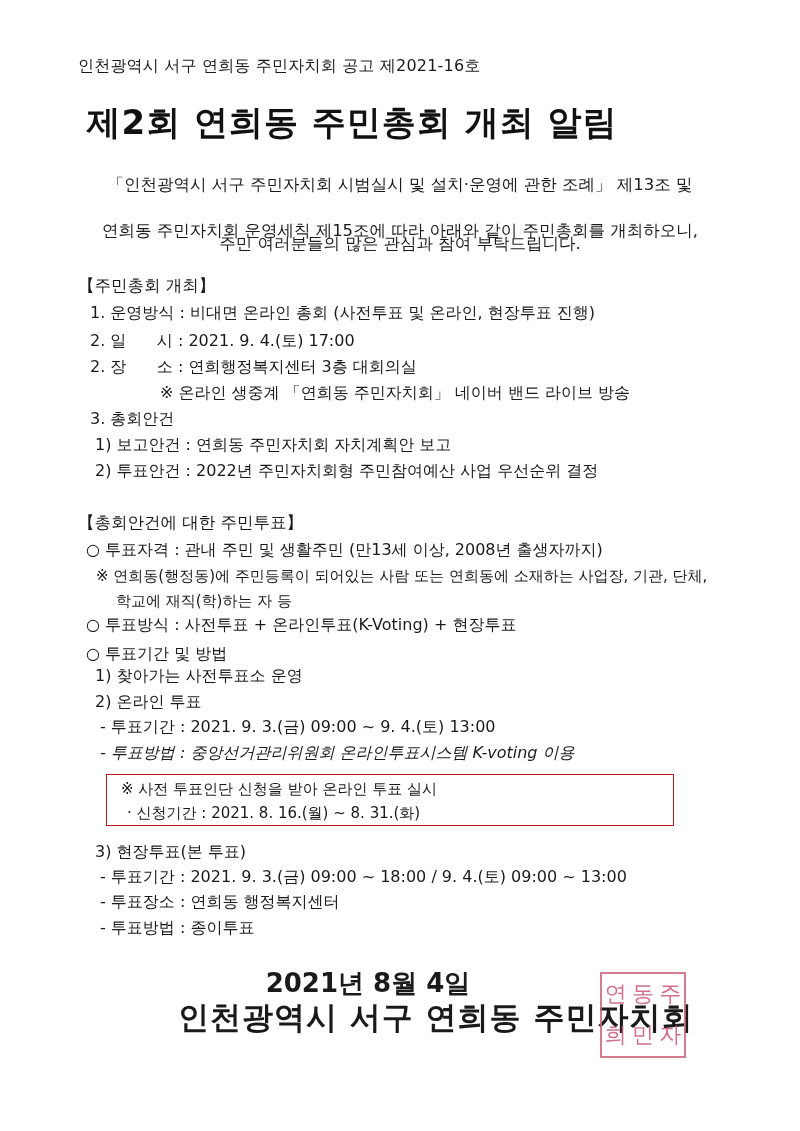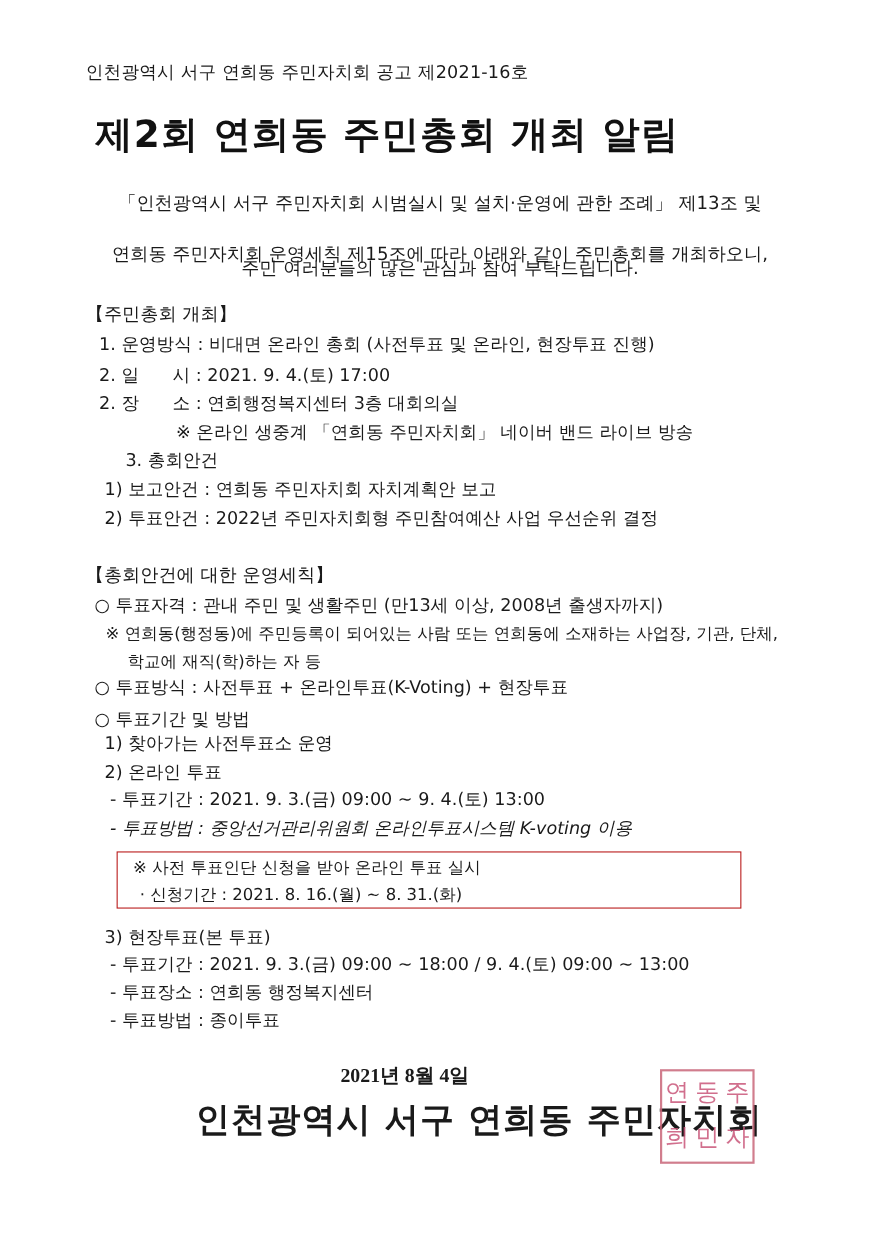--- a/index.html
+++ b/index.html
@@ -9,21 +9,21 @@
       color: #1a1a1a;
     }
     .abs { position: absolute; white-space: nowrap; }
     .notice-no { left: 78px; top: 56px; font-size: 16px; letter-spacing: 0.2px; }
     .title { left: 0; width: 704px; top: 100px; text-align: center; font-size: 34px; font-weight: bold; letter-spacing: 1px; color: #111; }
     .intro { left: 0; width: 800px; text-align: center; font-size: 16.5px; }
     .line { font-size: 16px; }
     .sec-head { font-size: 16.5px; }
     .box { position: absolute; left: 106px; top: 774px; width: 568px; height: 52px; border: 1px solid #b91c1c; box-sizing: border-box; }
     .box .line { position: absolute; font-size: 15px; }
-    .date { left: 0; width: 736px; top: 966px; text-align: center; font-size: 18px; font-weight: bold; font-family: Liberation Serif, serif; }
+    .date { left: 0; width: 736px; top: 966px; text-align: center; font-size: 26px; font-weight: bold; }
     .org { left: 178px; top: 997px; font-size: 31px; font-weight: bold; letter-spacing: 1px; }
     .seal {
       position: absolute; left: 600px; top: 972px; width: 86px; height: 86px;
       border: 2px solid #c9677a; box-sizing: border-box;
       display: grid; grid-template-columns: 1fr 1fr 1fr; grid-template-rows: 1fr 1fr;
       color: #c9577a; font-size: 22px; text-align: center; line-height: 40px;
       opacity: 0.85;
     }
     .seal span { font-family: "DejaVu Serif", serif; }
   </style>
@@ -35,25 +35,25 @@
 
 <div class="abs intro" style="top:174px;">「인천광역시 서구 주민자치회 시범실시 및 설치·운영에 관한 조례」 제13조 및</div>
 <div class="abs intro" style="top:220px;">연희동 주민자치회 운영세칙 제15조에 따라 아래와 같이 주민총회를 개최하오니,</div>
 <div class="abs intro" style="top:233px;">주민 여러분들의 많은 관심과 참여 부탁드립니다.</div>
 
 <div class="abs sec-head" style="left:78px; top:275px;">【주민총회 개최】</div>
 <div class="abs line" style="left:90px; top:303px;">1. 운영방식 : 비대면 온라인 총회 (사전투표 및 온라인, 현장투표 진행)</div>
 <div class="abs line" style="left:90px; top:331px; white-space:pre;">2. 일      시 : 2021. 9. 4.(토) 17:00</div>
 <div class="abs line" style="left:90px; top:357px; white-space:pre;">2. 장      소 : 연희행정복지센터 3층 대회의실</div>
 <div class="abs line" style="left:160px; top:383px;">※ 온라인 생중계 「연희동 주민자치회」 네이버 밴드 라이브 방송</div>
-<div class="abs line" style="left:90px; top:409px;margin-left:24px;">3. 총회안건</div>
+<div class="abs line" style="left:90px; top:409px;">3. 총회안건</div>
 <div class="abs line" style="left:95px; top:435px;">1) 보고안건 : 연희동 주민자치회 자치계획안 보고</div>
 <div class="abs line" style="left:95px; top:461px;">2) 투표안건 : 2022년 주민자치회형 주민참여예산 사업 우선순위 결정</div>
 
-<div class="abs sec-head" style="left:78px; top:512px;">【총회안건에 대한 운영세칙】</div>
+<div class="abs sec-head" style="left:78px; top:512px;">【총회안건에 대한 주민투표】</div>
 <div class="abs line" style="left:86px; top:540px;">○ 투표자격 : 관내 주민 및 생활주민 (만13세 이상, 2008년 출생자까지)</div>
 <div class="abs line" style="left:96px; top:567px; font-size:15px;">※ 연희동(행정동)에 주민등록이 되어있는 사람 또는 연희동에 소재하는 사업장, 기관, 단체,</div>
 <div class="abs line" style="left:116px; top:592px; font-size:15px;">학교에 재직(학)하는 자 등</div>
 <div class="abs line" style="left:86px; top:615px;">○ 투표방식 : 사전투표 + 온라인투표(K-Voting) + 현장투표</div>
 <div class="abs line" style="left:86px; top:644px;">○ 투표기간 및 방법</div>
 <div class="abs line" style="left:95px; top:666px;">1) 찾아가는 사전투표소 운영</div>
 <div class="abs line" style="left:95px; top:692px;">2) 온라인 투표</div>
 <div class="abs line" style="left:100px; top:717px;">- 투표기간 : 2021. 9. 3.(금) 09:00 ~ 9. 4.(토) 13:00</div>
 <div class="abs line" style="left:100px; top:743px;font-style:italic;">- 투표방법 : 중앙선거관리위원회 온라인투표시스템 K-voting 이용</div>
 

